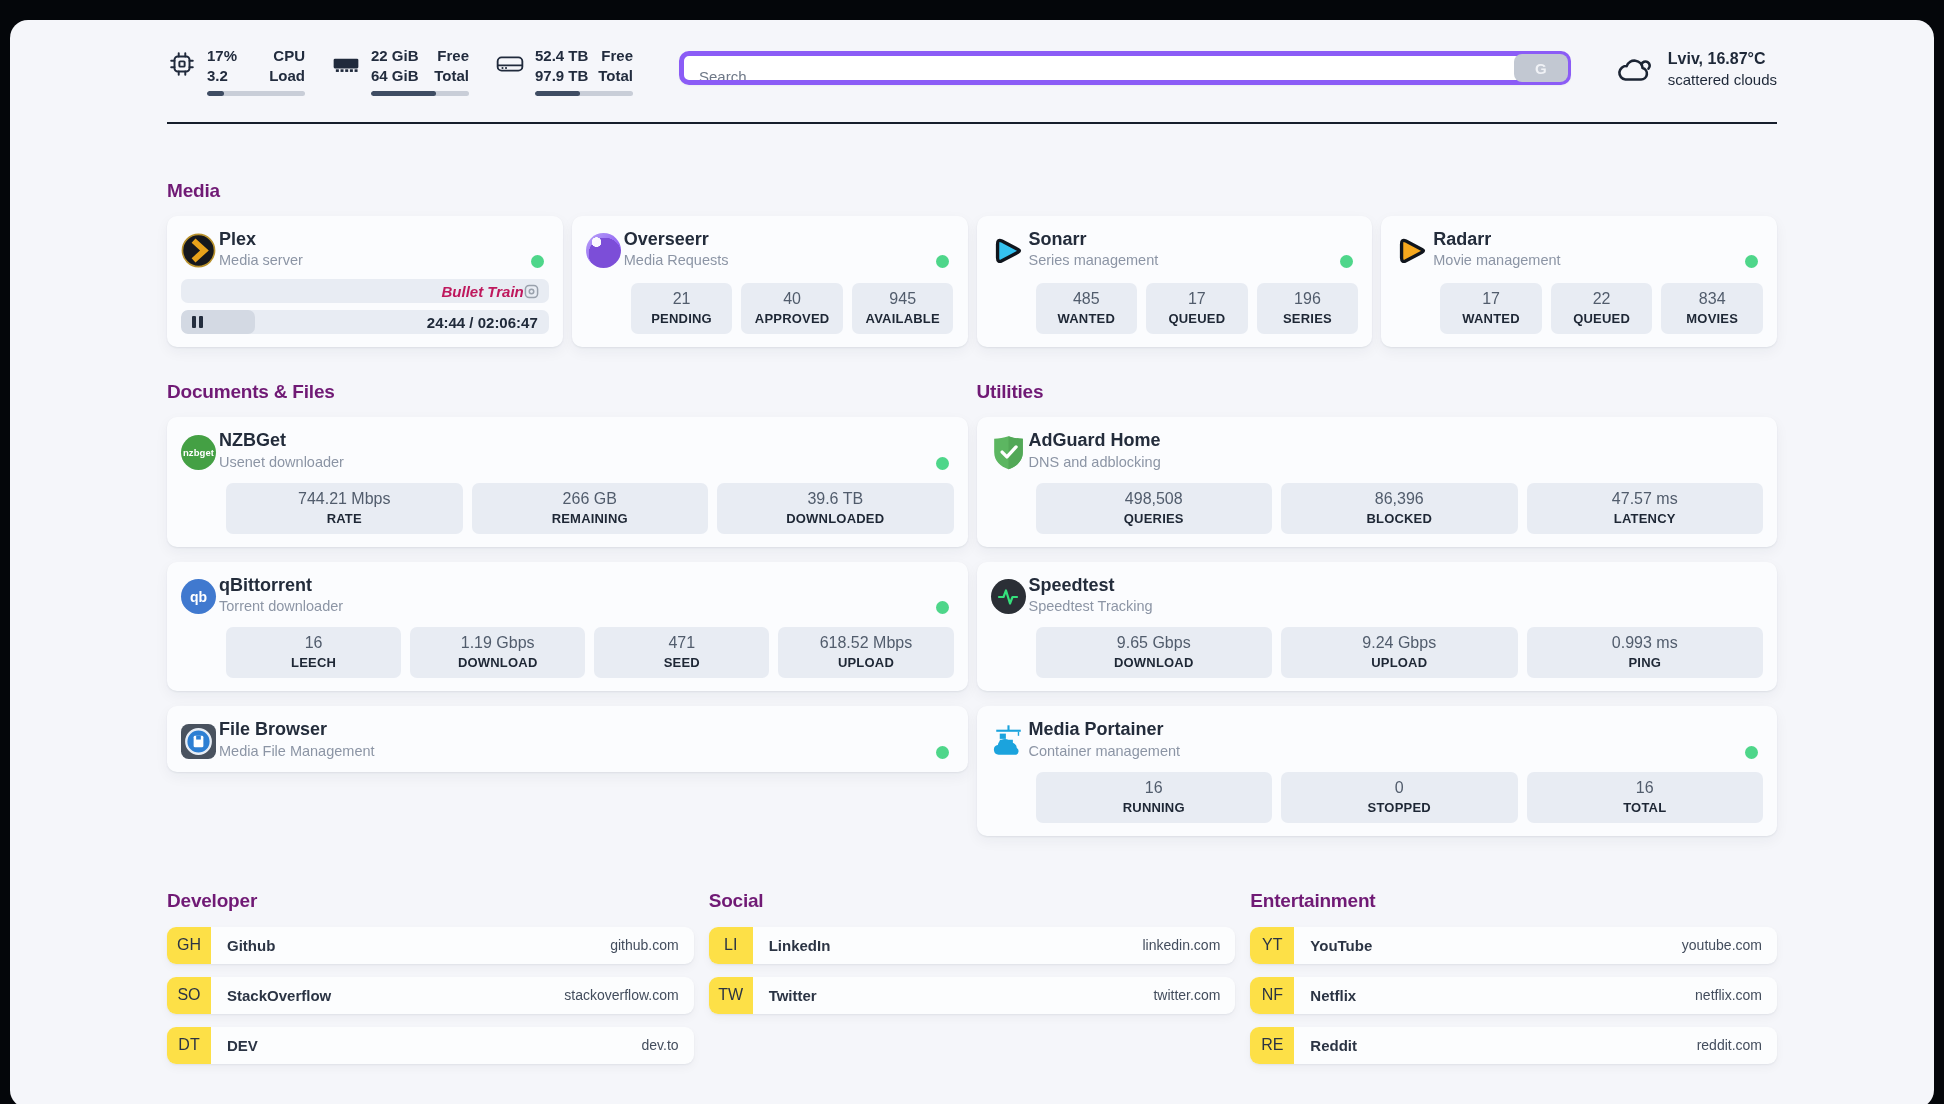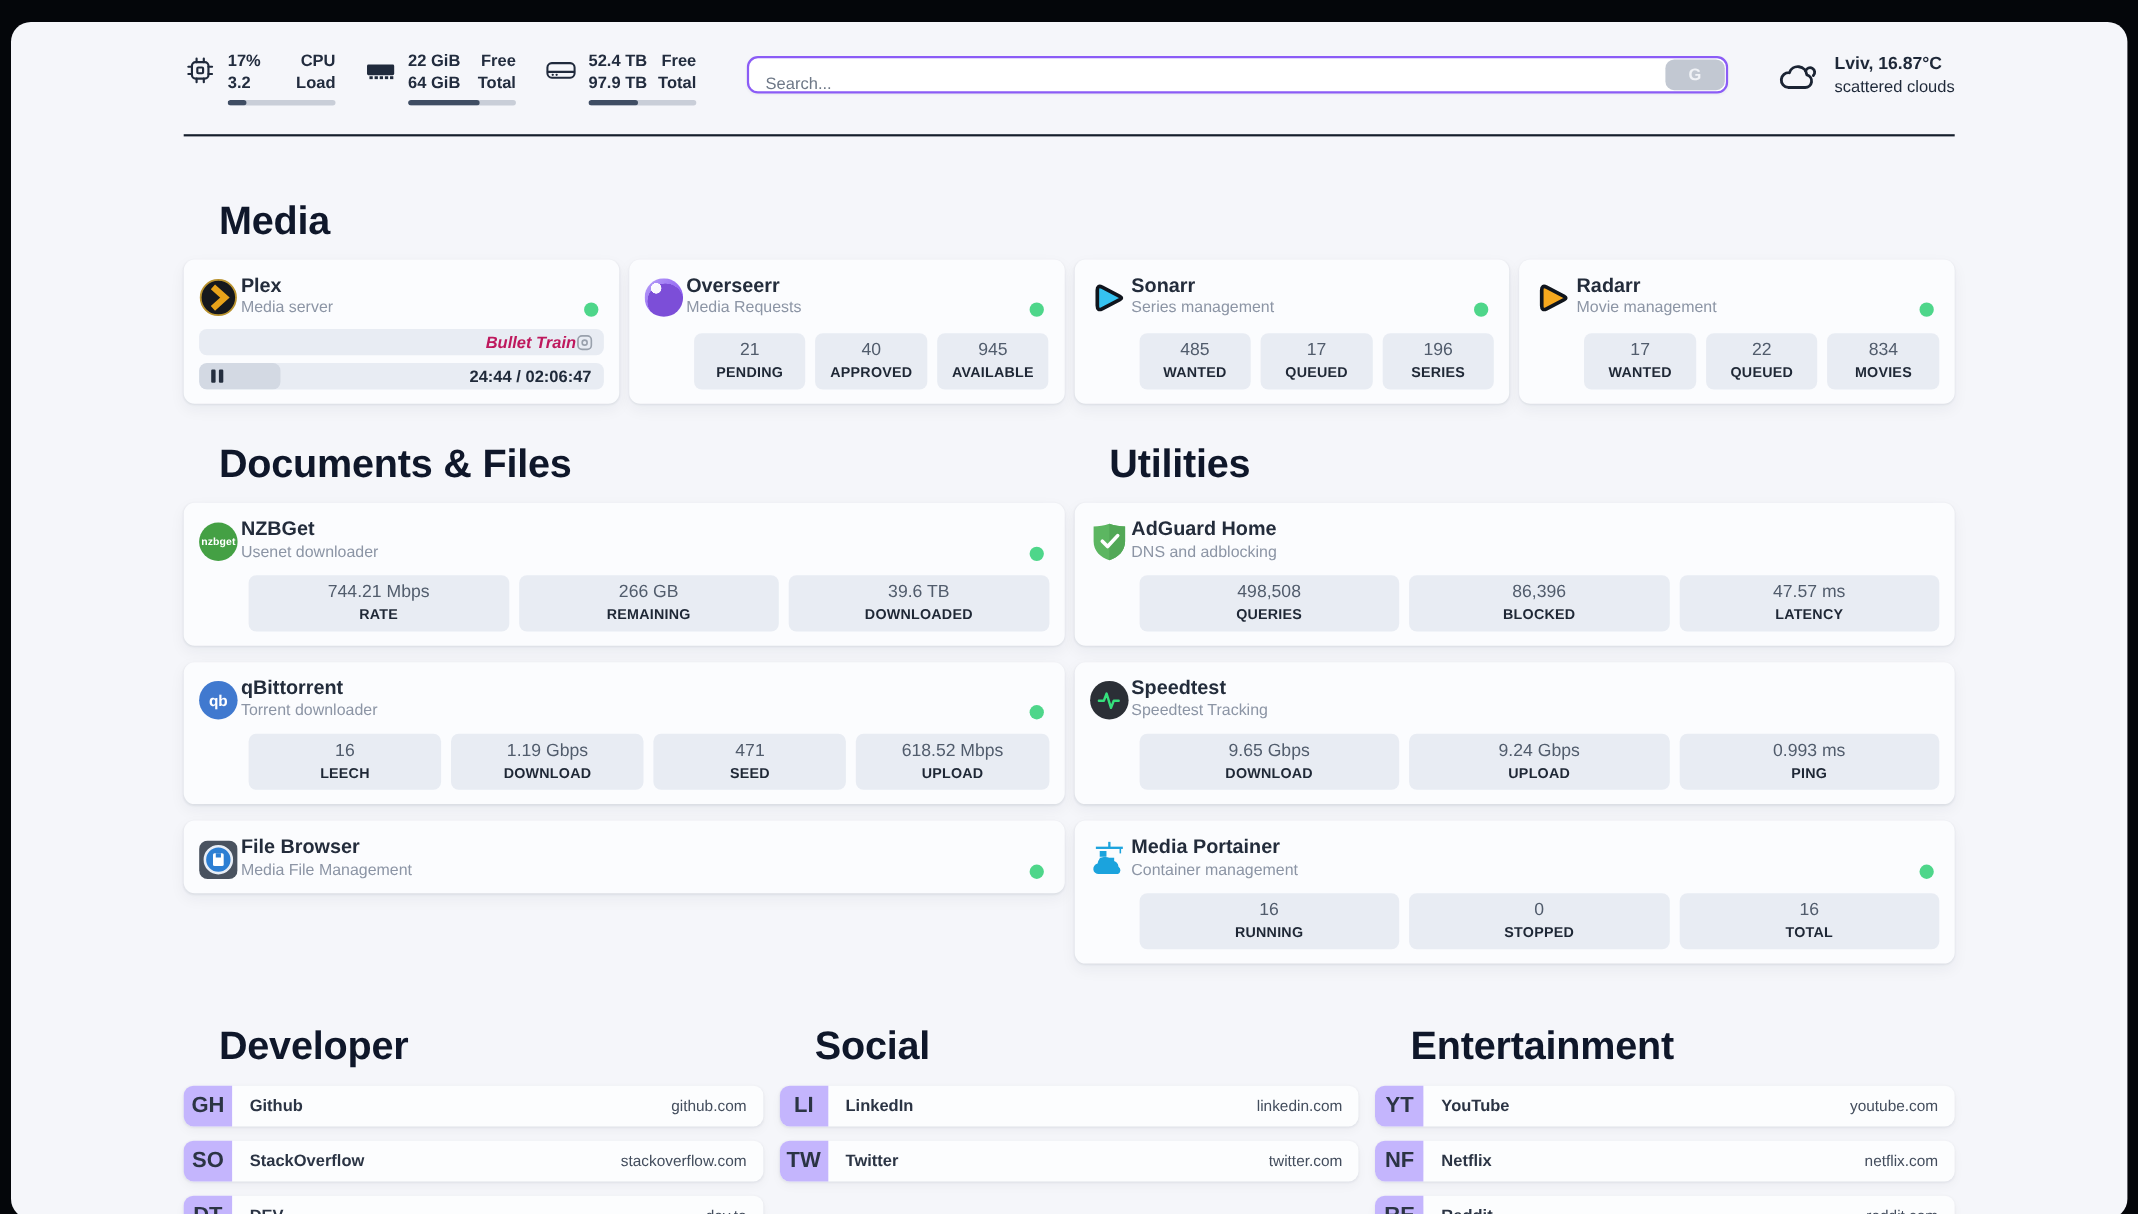--- a/index.html
+++ b/index.html
@@ -10,31 +10,31 @@
 
   
   .topbar { display:flex; align-items:flex-start; padding-top:26px; }
   .tb-group { display:flex; align-items:flex-start; margin-right:26px; }
   .tb-ico { width:30px; height:30px; margin-top:3px; flex:none; }
   .tb-data { margin-left:10px; width:98px; }
   .tb-row { display:flex; justify-content:space-between; font-size:15px; font-weight:700; color:#222c3e; line-height:1.32; }
   .tb-bar { margin-top:5px; height:5px; border-radius:3px; background:#c9ced8; overflow:hidden; }
   .tb-fill { height:100%; background:#3f4d63; border-radius:3px; }
   .searchwrap { flex:1; margin:5px 44px 0 20px; position:relative; }
-  .searchwrap input { width:100%; height:34px; border:2px solid #8b5cf6; border-radius:10px; background:#fff; padding:16px 66px 0 15px; font-size:15px; color:#2a3342; outline:none; font-family:inherit; box-shadow:0 1px 2px rgba(25,35,55,.04); }
+  .searchwrap input { width:100%; height:34px; border:5px solid #8b5cf6; border-radius:10px; background:#fff; padding:16px 66px 0 15px; font-size:15px; color:#2a3342; outline:none; font-family:inherit; box-shadow:0 1px 2px rgba(25,35,55,.04); }
   .searchwrap input::placeholder { color:#6e7887; }
   .g-btn { position:absolute; right:3px; top:3px; width:54px; height:28px; background:#c2c8d2; border:none; border-radius:8px; color:#f0f2f6; font-weight:700; font-size:15px; display:flex; align-items:center; justify-content:center; cursor:pointer; font-family:inherit; }
   .weather { display:flex; align-items:center; gap:13px; margin-top:2px; }
   .weather-ico { width:40px; height:32px; flex:none; }
   .weather-l1 { font-size:16px; font-weight:700; color:#1e2838; line-height:1.35; }
   .weather-l2 { font-size:15px; font-weight:400; color:#1e2838; line-height:1.35; }
   .divider { margin-top:26px; border-bottom:2.5px solid #161e2c; }
 
   
-  .sec-title { font-size:36px; font-weight:700; color:#0f172a; letter-spacing:-.2px;margin-left:32px; }
+  .sec-title { font-size:19px; font-weight:700; color:#701a75; letter-spacing:-.2px; }
   .media-title { margin-top:56px; margin-bottom:14px; }
   .media-grid { display:grid; grid-template-columns:repeat(4,1fr); column-gap:9px; }
   .twocol { display:grid; grid-template-columns:1fr 1fr; column-gap:9px; margin-top:34px; }
   .col-title { margin-bottom:14px; }
   .col-cards { display:flex; flex-direction:column; gap:15px; }
 
   .card { background:#fbfcfe; border-radius:10px; padding:13px 14px; box-shadow:0 1px 2px rgba(20,30,50,.07), 0 5px 14px rgba(20,30,50,.05); display:flex; flex-direction:column; }
   .app-head { display:flex; align-items:flex-end; gap:3px; }
   .app-ico { width:35px; height:35px; flex:none; display:flex; align-items:center; justify-content:center; }
   .app-titles { flex:1; min-width:0; }
@@ -61,21 +61,21 @@
   .nzb { background:#44a044; color:#fff; font-size:9.5px; font-weight:700; letter-spacing:.1px; }
   .qb { background:#4079cf; color:#fff; font-size:14px; font-weight:700; }
   .ovs { background:radial-gradient(circle at 30% 26%, rgba(255,255,255,.96) 0 13%, rgba(255,255,255,0) 14%), radial-gradient(circle at 54% 60%, #7c4ed8 0 57%, rgba(0,0,0,0) 58%), linear-gradient(135deg,#b9a2f8,#7a3ff0); }
   .spd { background:#2b2f36; }
 
   
   .bookmarks { display:grid; grid-template-columns:repeat(3,1fr); column-gap:15px; margin-top:54px; }
   .bm-title { margin-bottom:15px; }
   .bm-rows { display:flex; flex-direction:column; gap:13px; }
   .bm-row { height:37px; background:#fcfdfe; border-radius:9px; display:flex; align-items:stretch; box-shadow:0 1px 2px rgba(20,30,50,.06), 0 4px 10px rgba(20,30,50,.04); cursor:pointer; }
-  .bm-abbr { width:44px; background:#c4b5fd; border-radius:9px 0 0 9px; display:flex; align-items:center; justify-content:center; font-size:20px; font-weight:700; color:#2b3444; flex:none; }
+  .bm-abbr { width:44px; background:#fde047; border-radius:9px 0 0 9px; display:flex; align-items:center; justify-content:center; font-size:16px; font-weight:400; color:#2b3444; flex:none; }
   .bm-name { align-self:center; margin-left:16px; font-size:15px; font-weight:600; color:#2b3444; }
   .bm-url { align-self:center; margin-left:auto; margin-right:15px; font-size:14px; color:#434d5d; }
 </style>
 </head>
 <body>
 
 <div class="page">
   <div class="shell">
 
     <div class="topbar">

